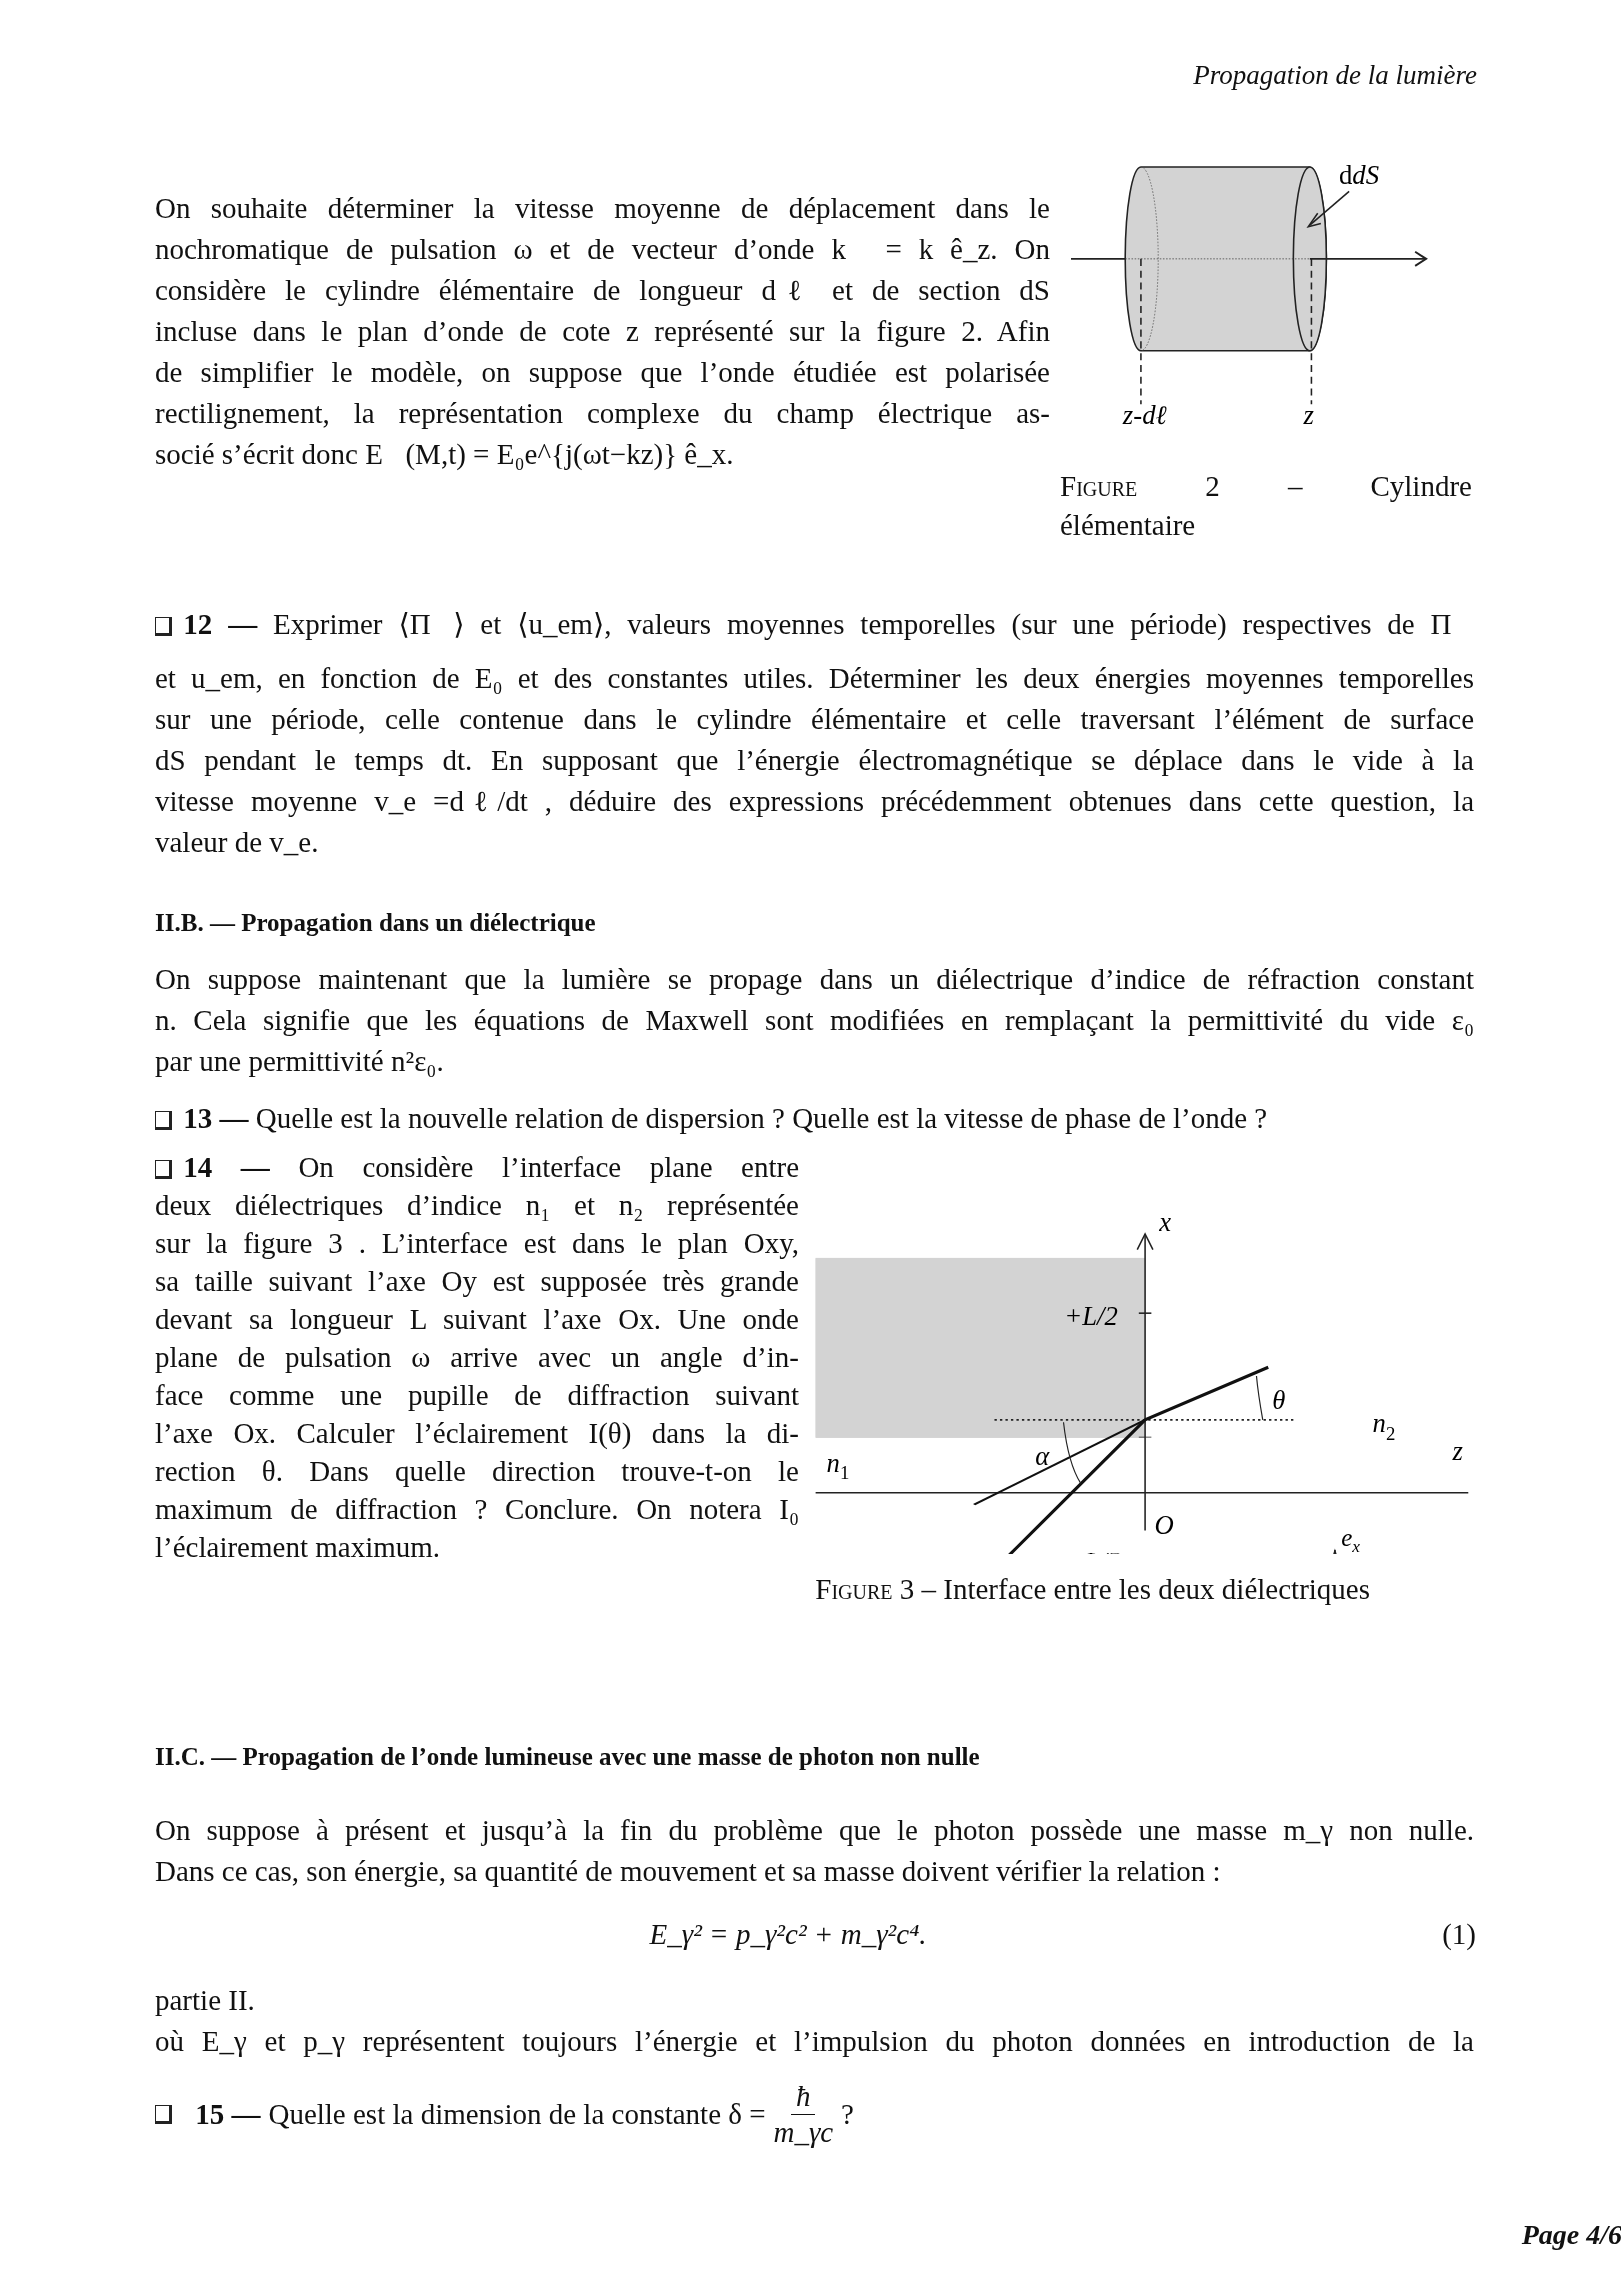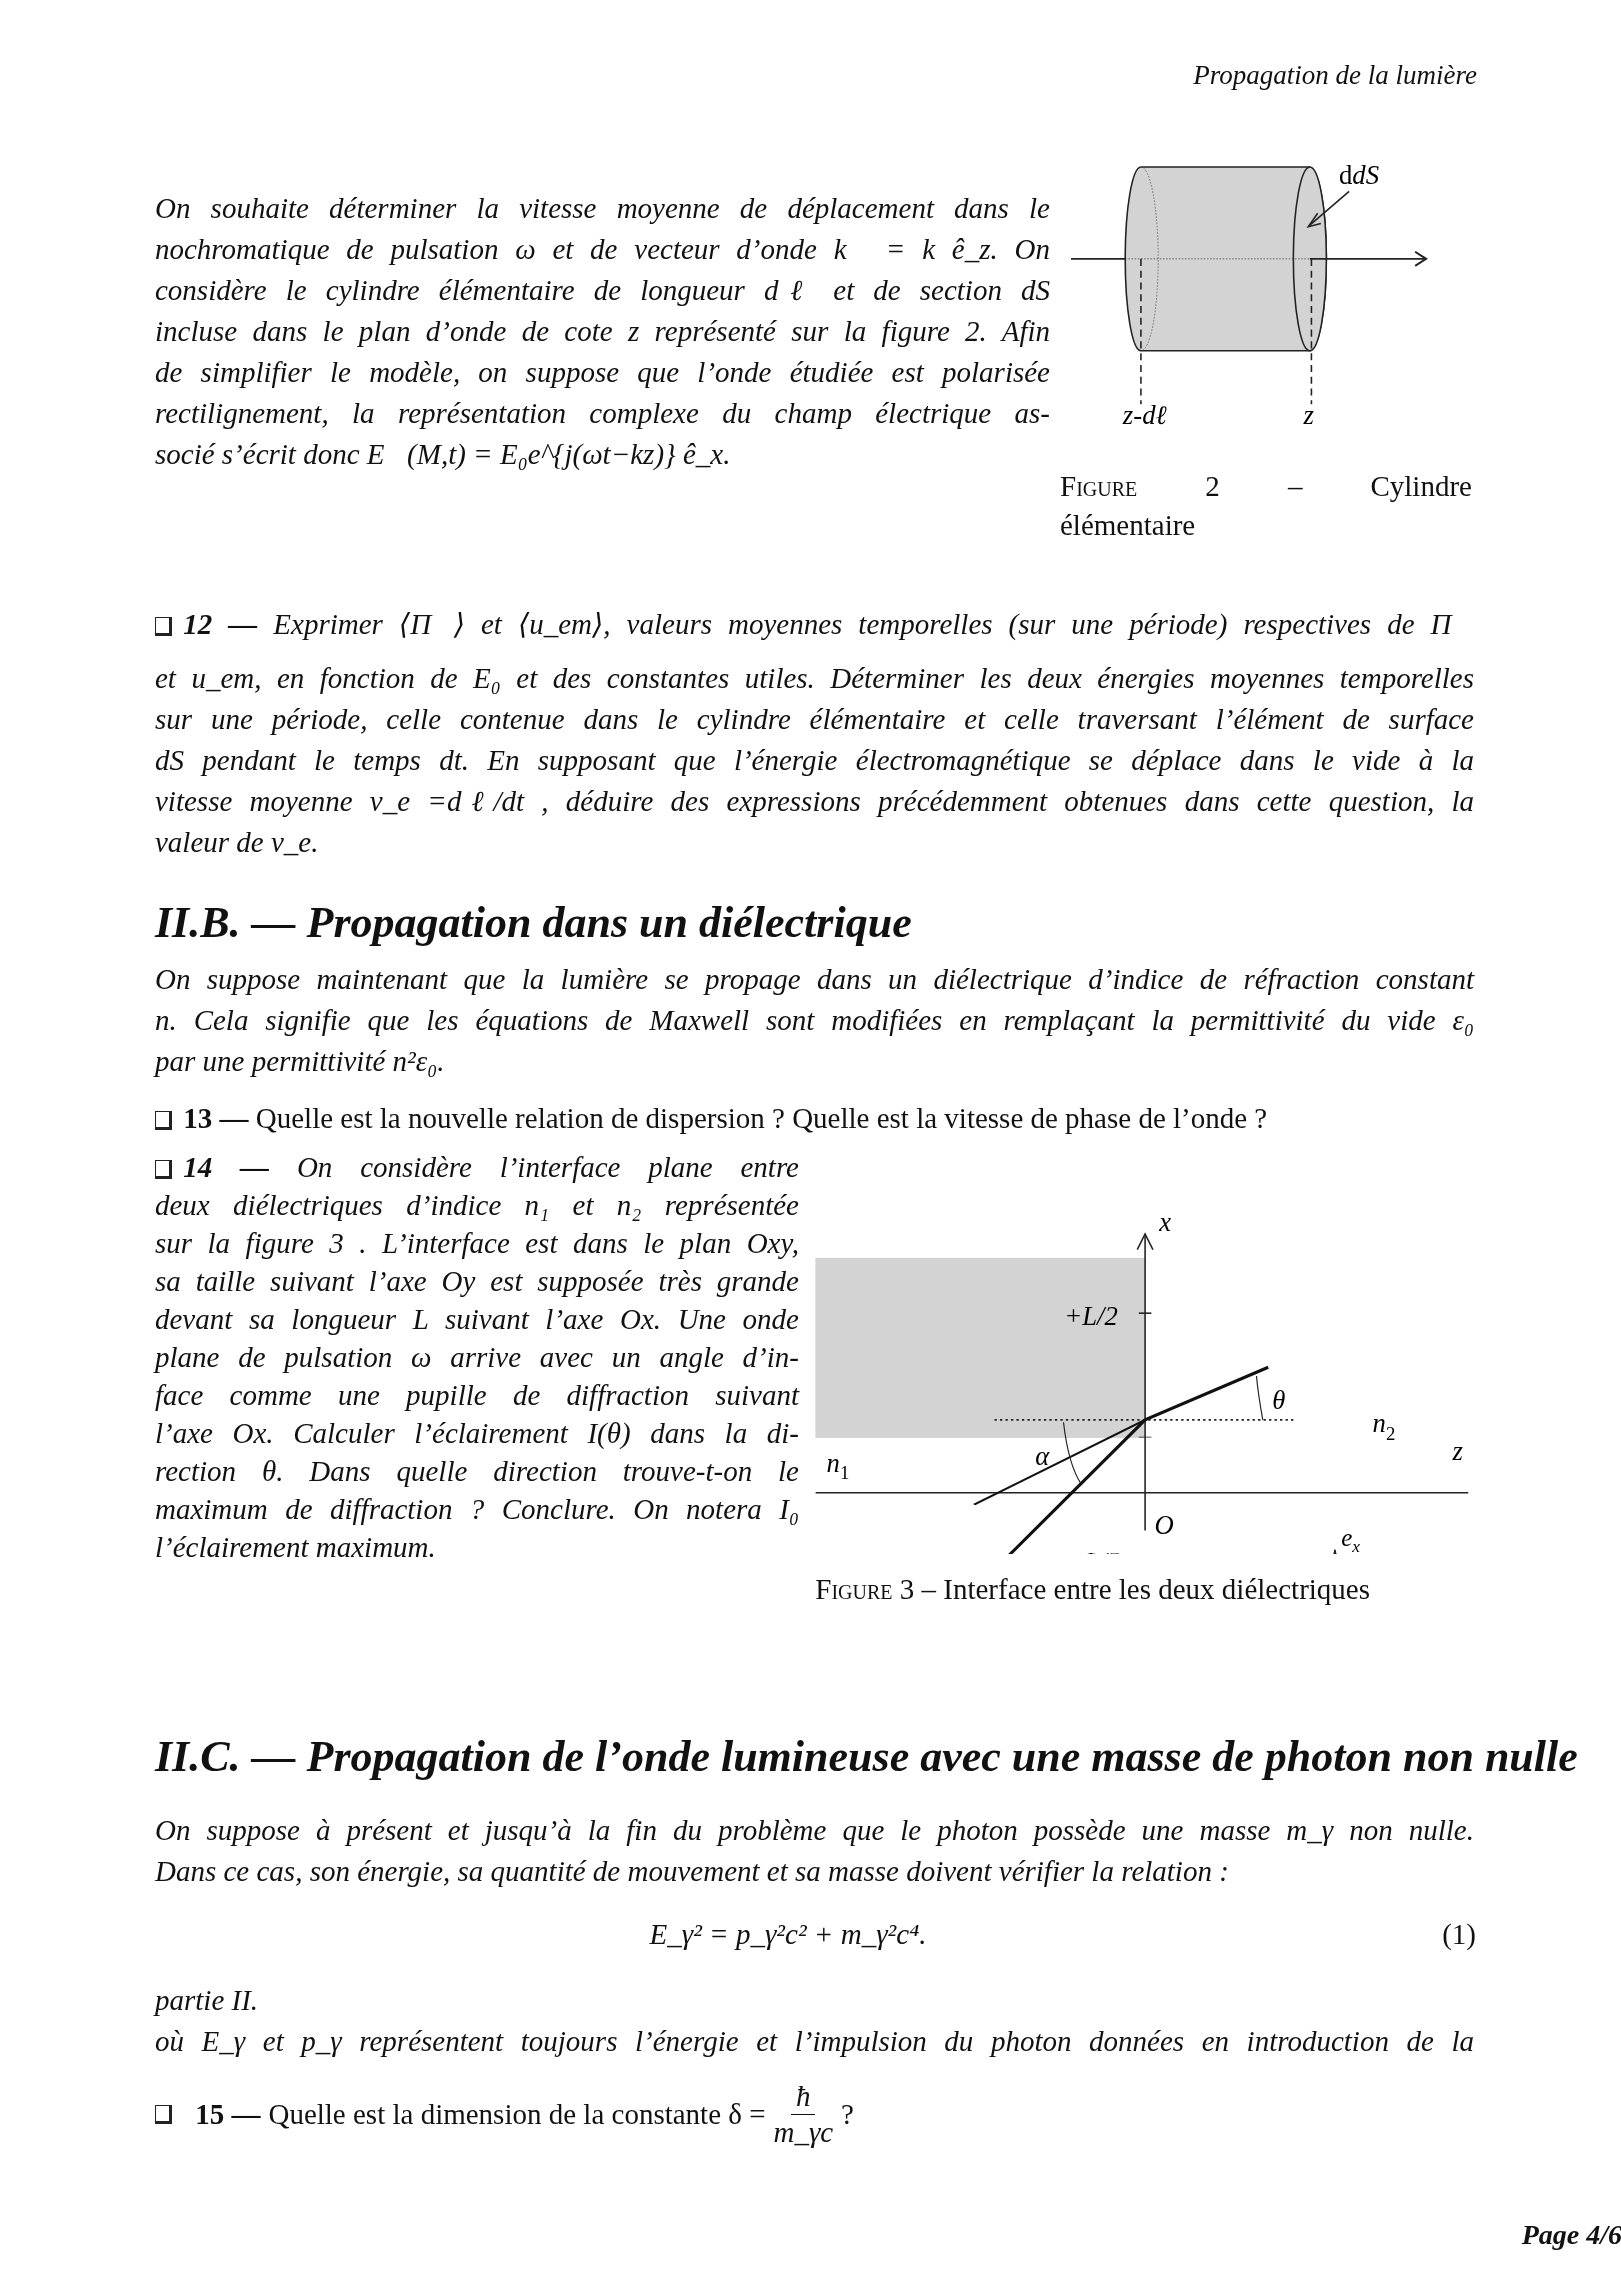--- a/index.html
+++ b/index.html
@@ -1,24 +1,24 @@
 <!DOCTYPE html>
 <html style="font-size:12.6px"><head>
 <meta charset="utf-8">
 <style>
   html,body{margin:0;padding:0;background:#fff;}
   body{width:1622px;height:2295px;position:relative;overflow:hidden;
        font-family:"Liberation Serif","DejaVu Serif",serif;color:#111;font-size:29px;line-height:41px;}
   .abs{position:absolute;}
   .header{right:145px;top:55px;font-style:italic;font-size:27px;}
-  .para{text-align:justify;font-style:italic;}
+  .para{text-align:justify;}
   .para i, .m{font-style:italic;}
   .chk{display:inline-block;width:17.3px;height:19px;border:1.6px solid #222;border-right-width:3.9px;border-bottom-width:3.9px;vertical-align:-1.6px;margin-right:11px;box-sizing:border-box;}
   .qnum{font-weight:bold;}
-  h2{margin:0;font-size:44px;font-weight:bold;line-height:44px;font-style:italic;}
+  h2{margin:0;font-size:25px;font-weight:bold;line-height:44px;}
   .cap{font-size:29px;line-height:39px;}
   .sc{font-variant:small-caps;}
   .footer{left:0;width:1622px;text-align:right;top:2214px;font-weight:bold;font-size:28px;font-style:italic;}
   .eq{font-style:italic;}
   .eqnum{right:146px;}
   svg text{font-family:"Liberation Serif","DejaVu Serif",serif;}
 </style>
 </head>
 <body>
 

